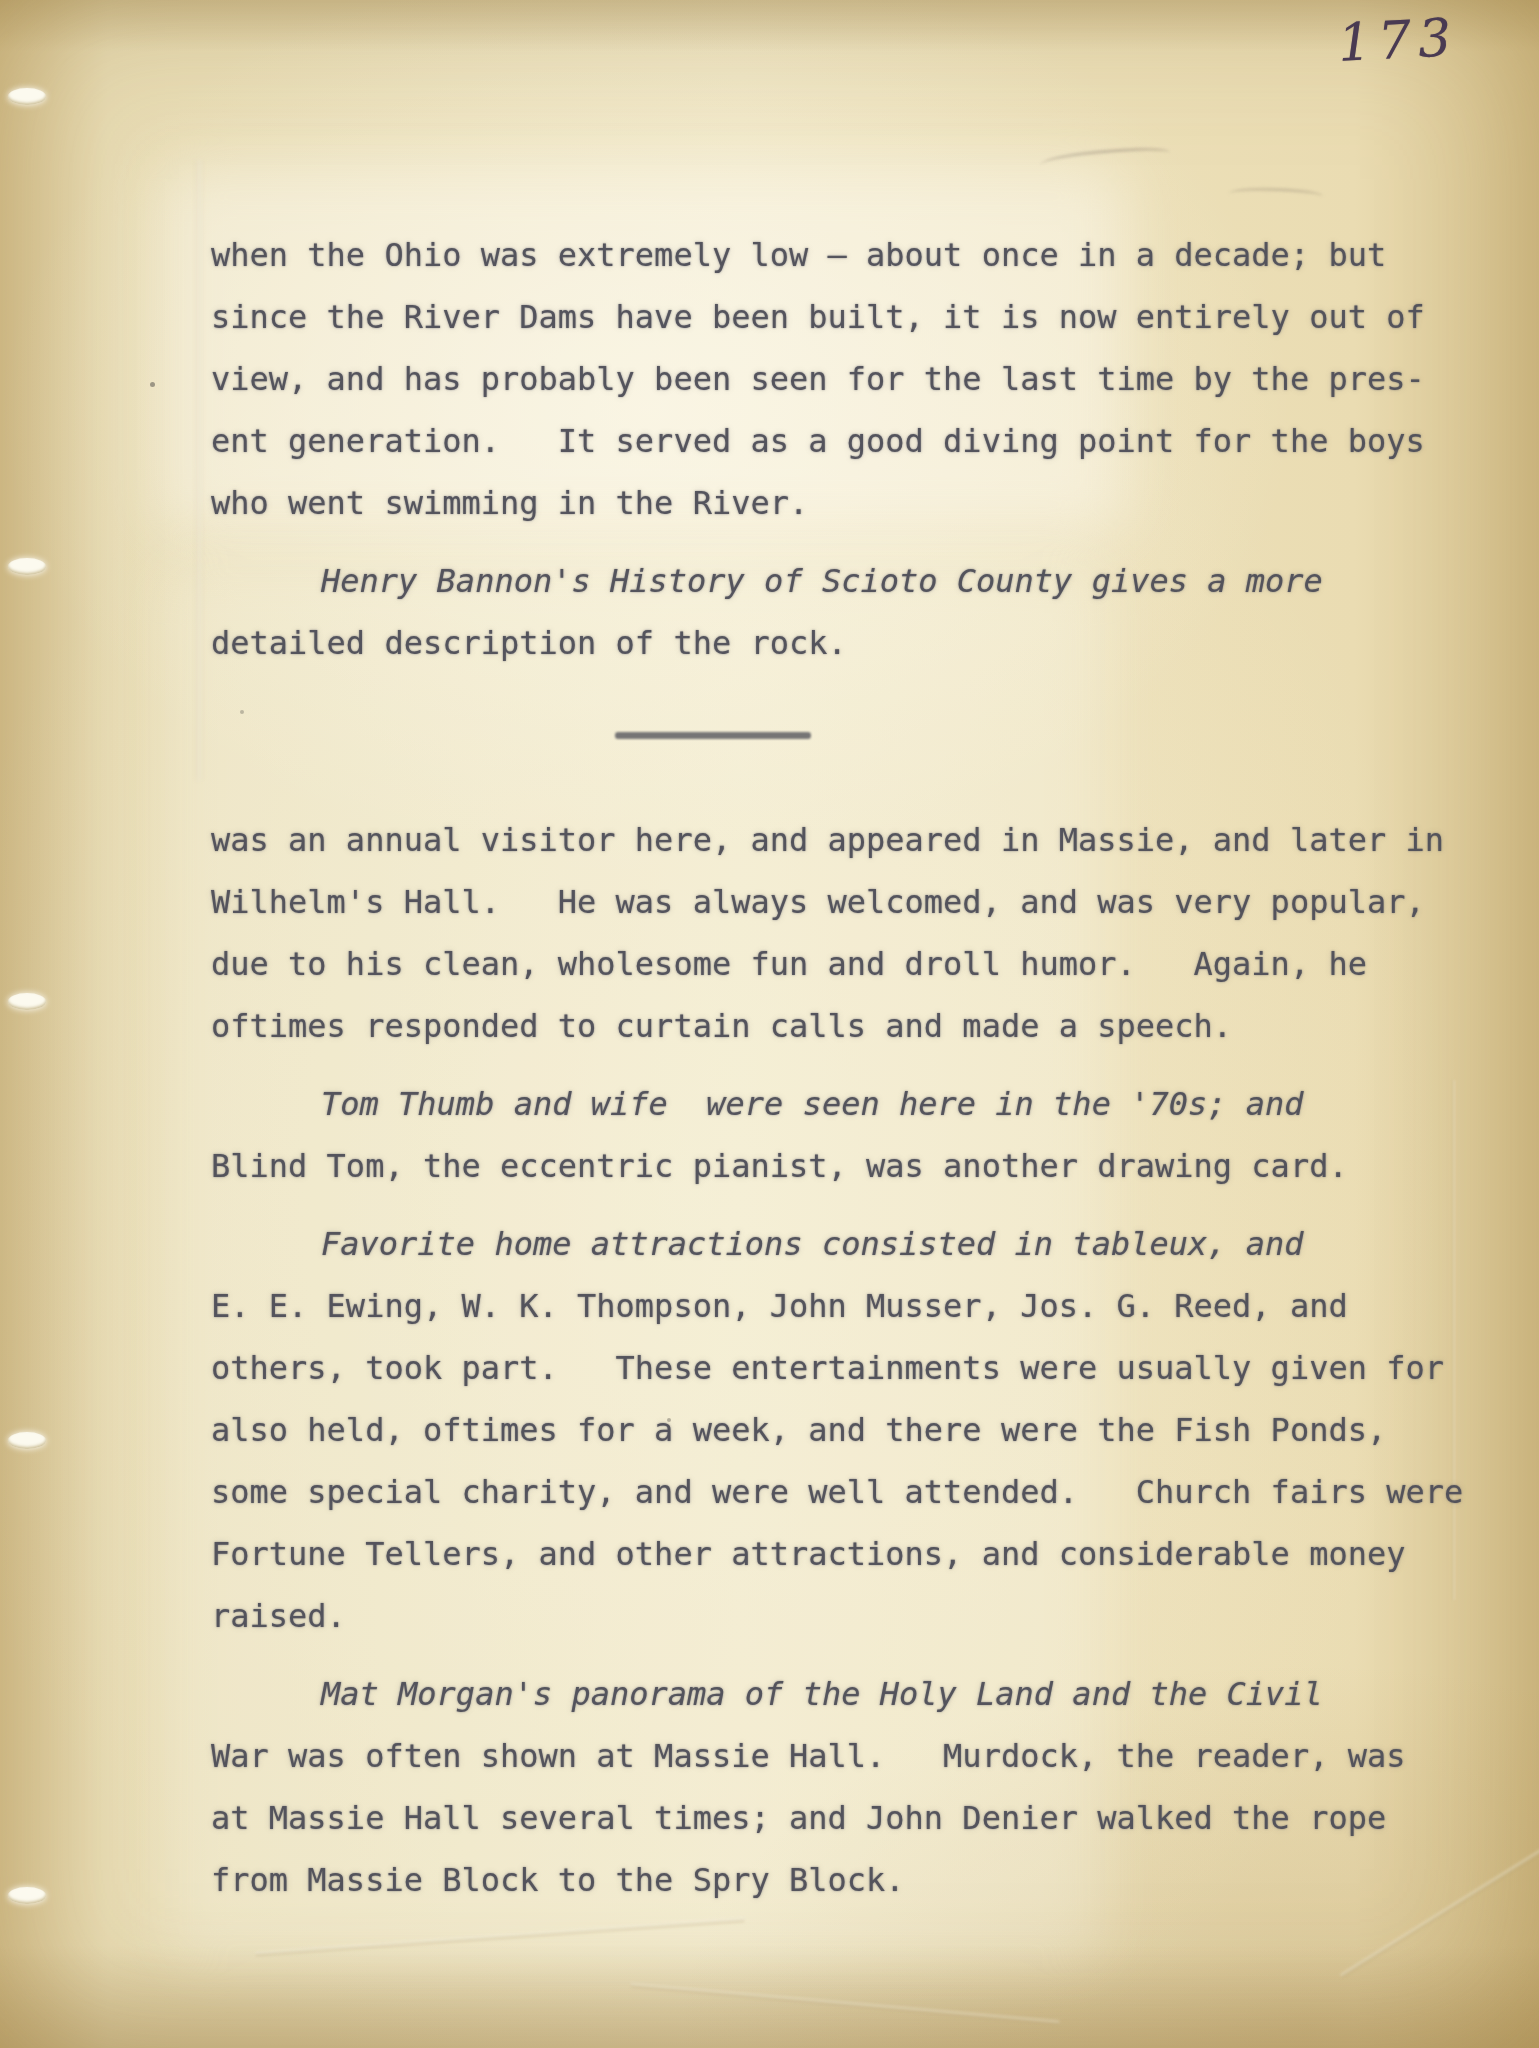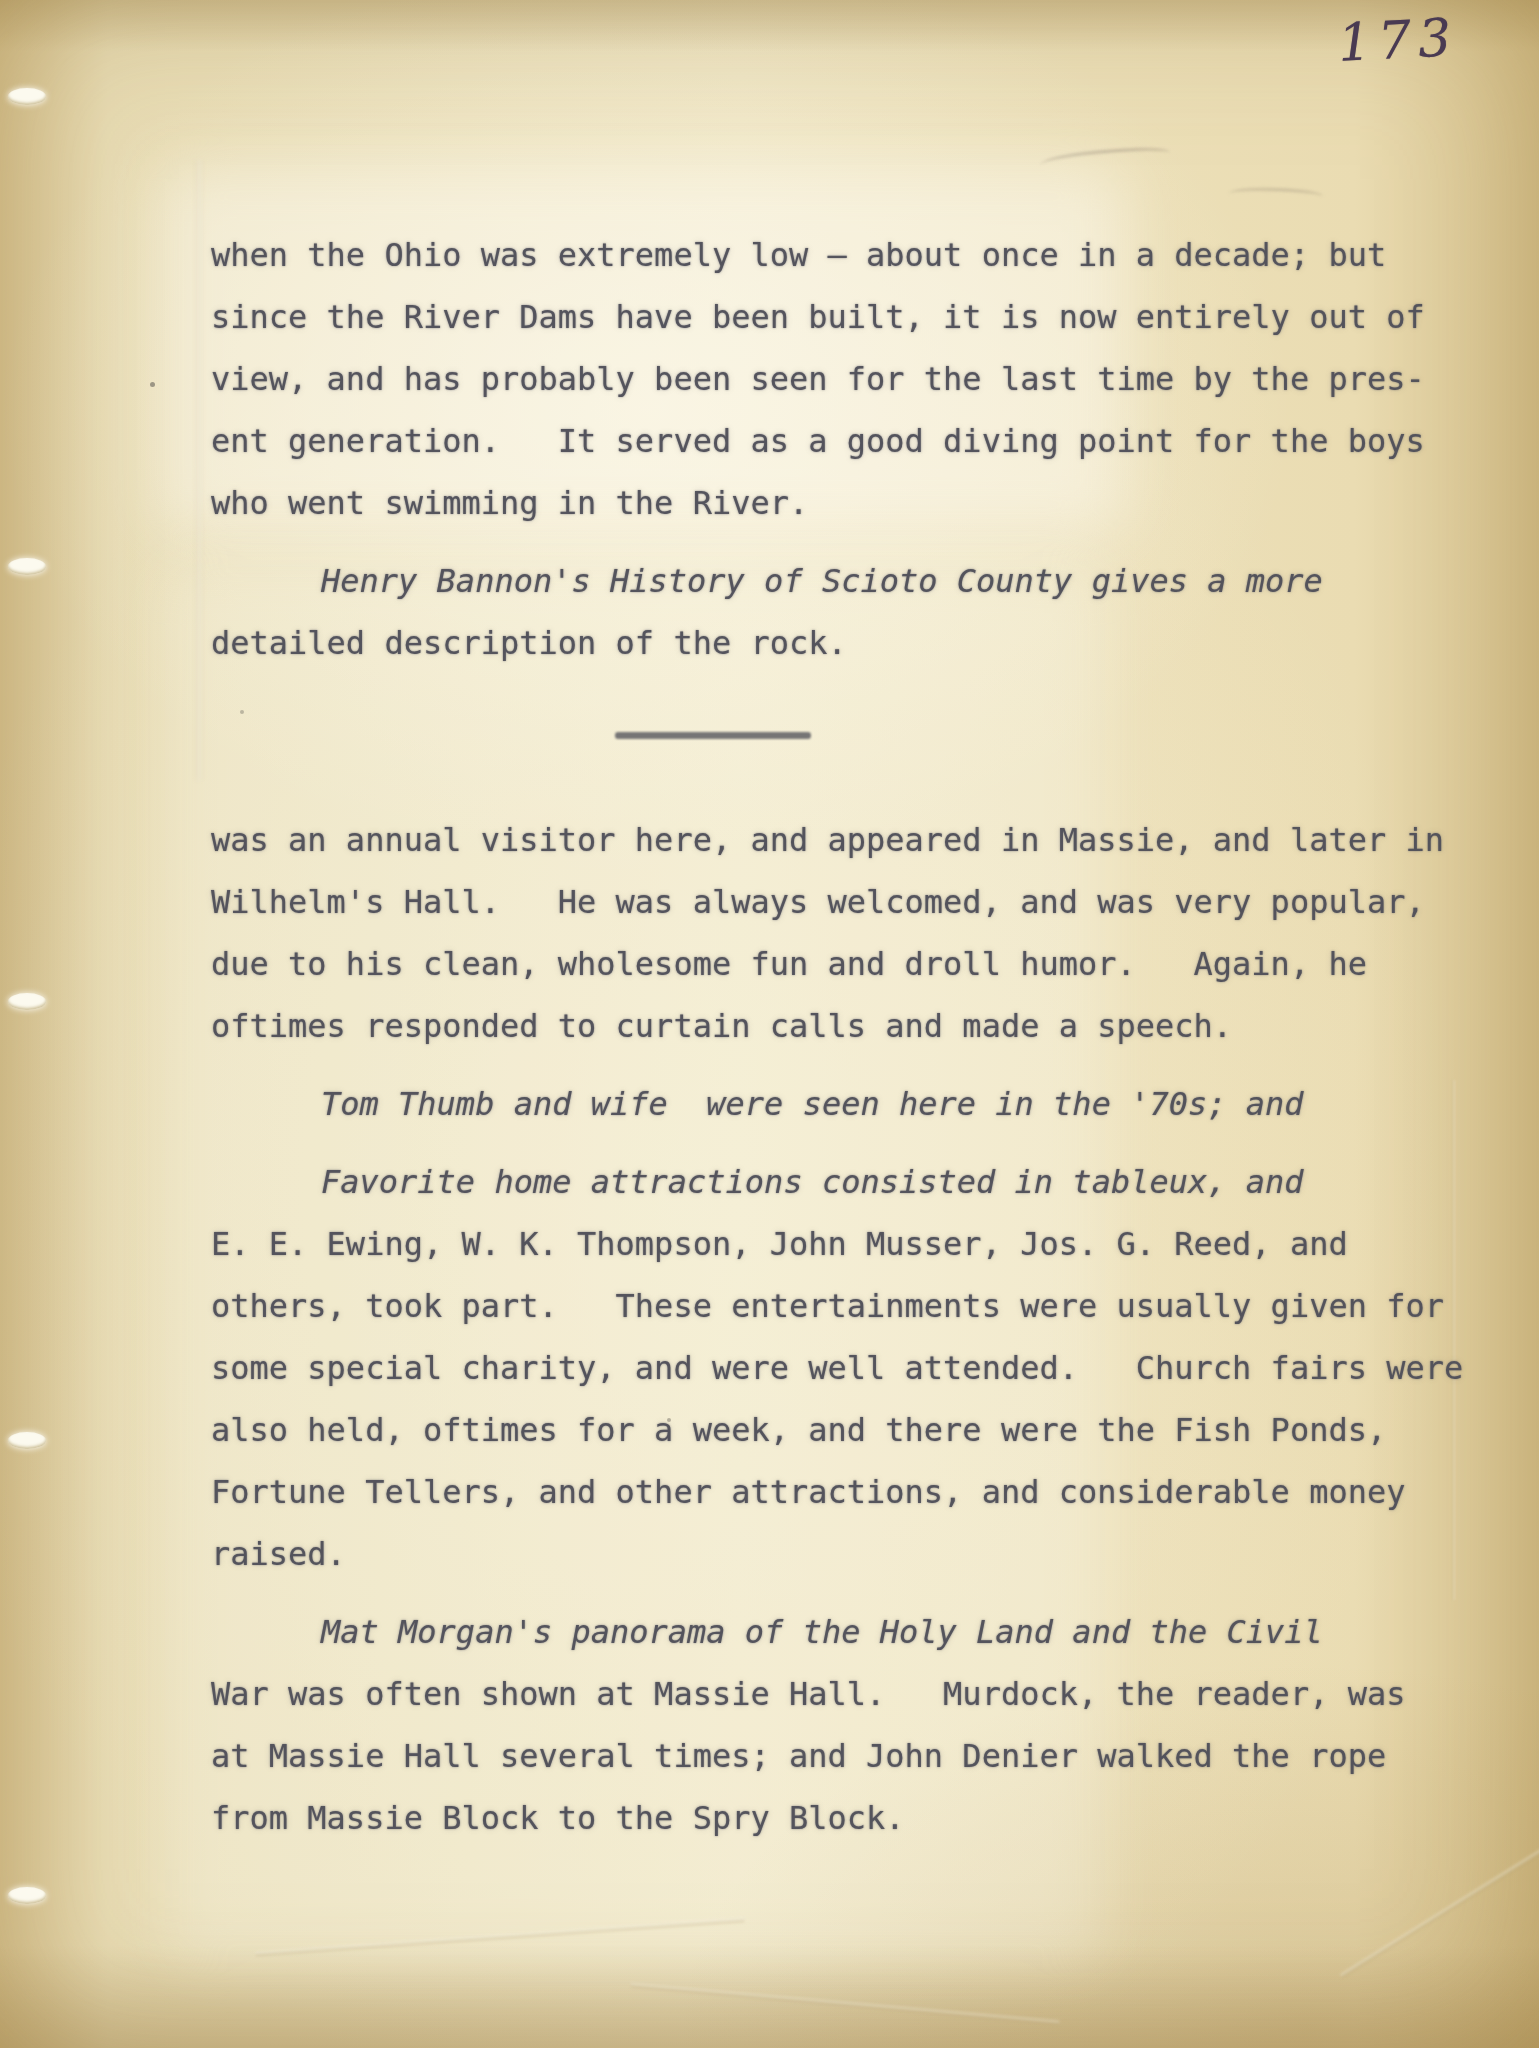--- a/index.html
+++ b/index.html
@@ -144,27 +144,28 @@
       </div>
       <div class="divider"></div>
       <div class="paragraph">
         <div class="line">was an annual visitor here, and appeared in Massie, and later in</div>
         <div class="line">Wilhelm's Hall.   He was always welcomed, and was very popular,</div>
         <div class="line">due to his clean, wholesome fun and droll humor.   Again, he</div>
         <div class="line">oftimes responded to curtain calls and made a speech.</div>
       </div>
       <div class="paragraph">
         <div class="line indent">Tom Thumb and wife  were seen here in the '70s; and</div>
+        <div class="line">Blind Tom, the eccentric pianist, was another drawing card.</div>
       </div>
       <div class="paragraph">
         <div class="line indent">Favorite home attractions consisted in tableux, and</div>
         <div class="line">E. E. Ewing, W. K. Thompson, John Musser, Jos. G. Reed, and</div>
         <div class="line">others, took part.   These entertainments were usually given for</div>
+        <div class="line">also held, oftimes for a week, and there were the Fish Ponds,</div>
         <div class="line">some special charity, and were well attended.   Church fairs were</div>
-        <div class="line">also held, oftimes for a week, and there were the Fish Ponds,</div>
         <div class="line">Fortune Tellers, and other attractions, and considerable money</div>
         <div class="line">raised.</div>
       </div>
       <div class="paragraph">
         <div class="line indent">Mat Morgan's panorama of the Holy Land and the Civil</div>
         <div class="line">War was often shown at Massie Hall.   Murdock, the reader, was</div>
         <div class="line">at Massie Hall several times; and John Denier walked the rope</div>
         <div class="line">from Massie Block to the Spry Block.</div>
       </div>
     </div>

